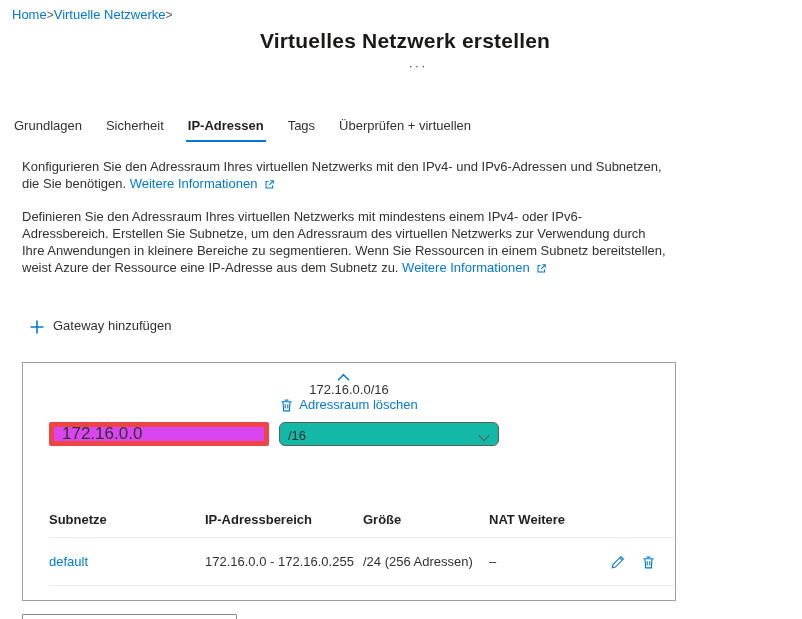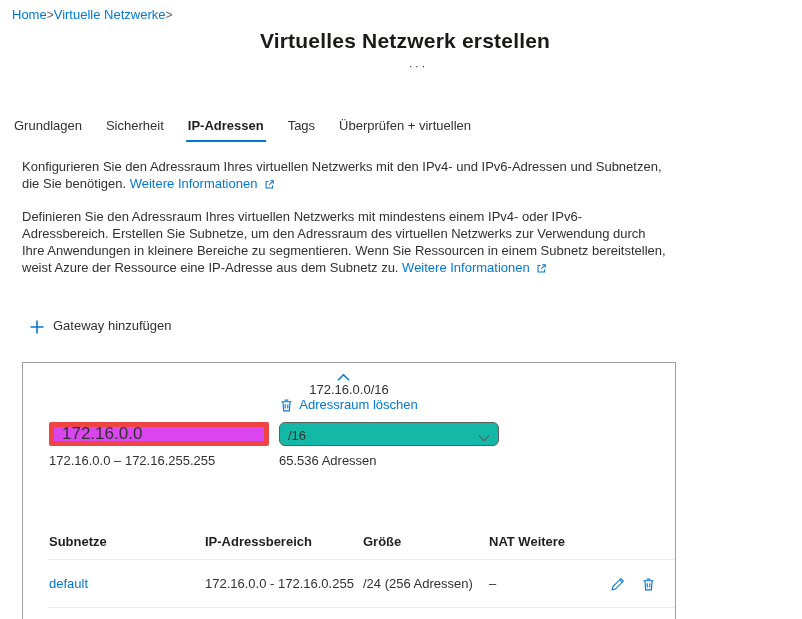--- a/index.html
+++ b/index.html
@@ -171,24 +171,20 @@
         <option>/16</option>
       </select>
       <span class="select-chevron">
         <svg class="icon-svg" width="12" height="8" viewBox="0 0 14 9" fill="none" stroke="#605e5c" stroke-width="1.4">
           <path d="M1 1.5L7 7.5L13 1.5"></path>
         </svg>
       </span>
     </div>
   </div>
 
-  <div class="addr-hints">
-    <span class="addr-range">172.16.0.0 – 172.16.255.255</span>
-    <span class="addr-count">65.536 Adressen</span>
-  </div>
 
   <div class="subnet-table">
     <div class="t-grid">
       <div class="t-head">Subnetze</div>
       <div class="t-head">IP-Adressbereich</div>
       <div class="t-head">Größe</div>
       <div class="t-head">NAT Weitere</div>
       <div class="t-head"></div>
     </div>
     <hr class="t-divider">

